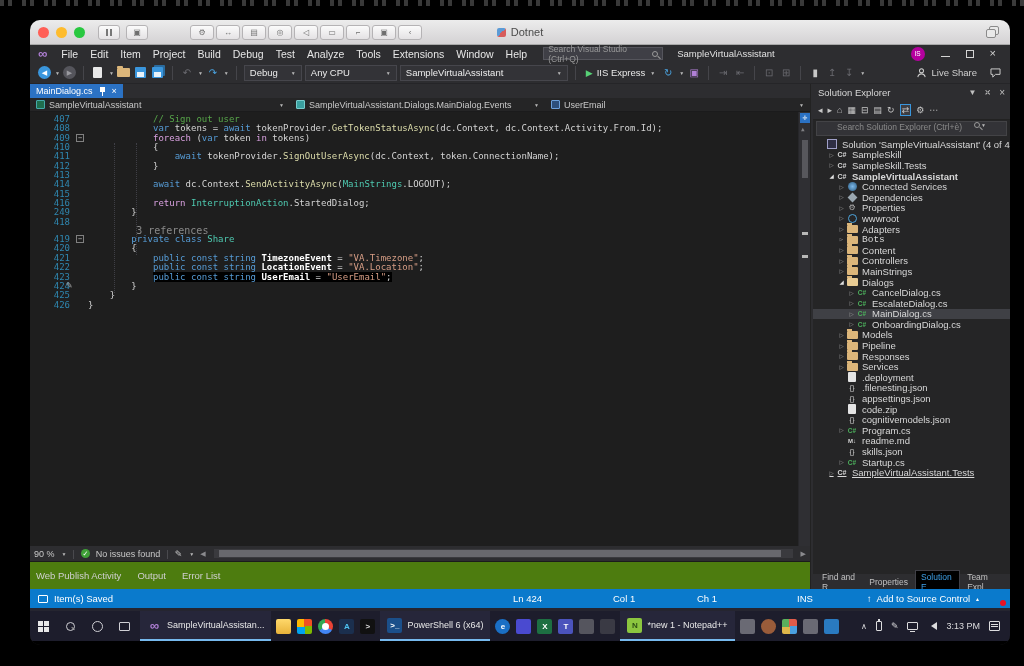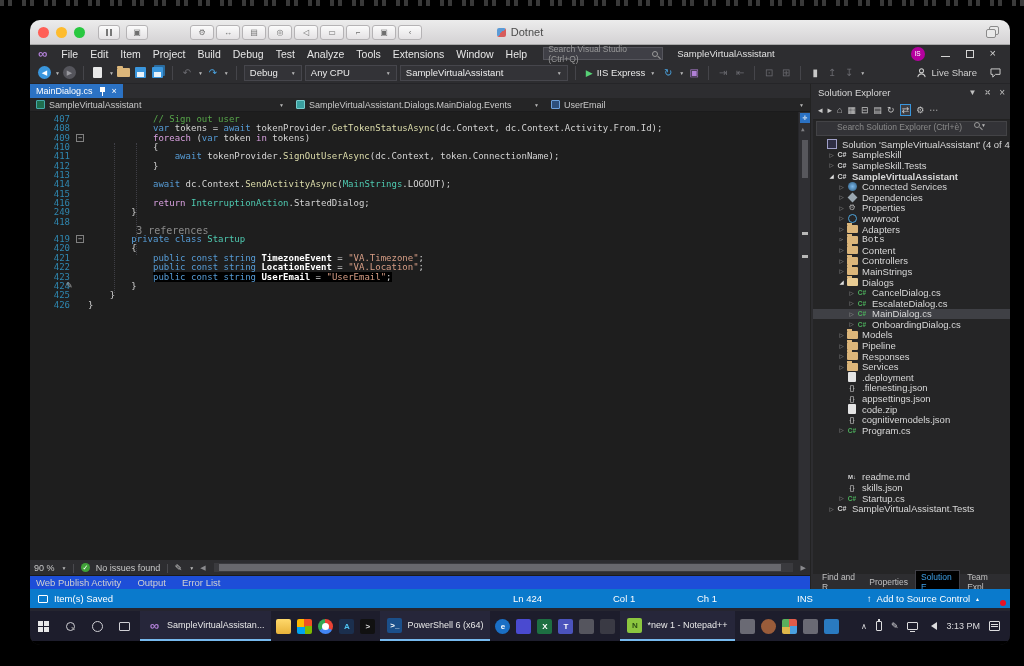--- a/index.html
+++ b/index.html
@@ -112,21 +112,21 @@
   .vthumb{position:absolute;top:28px;left:3px;width:6px;height:38px;background:#57575c}
   .vmark{position:absolute;left:3px;width:6px;height:3px;background:#b8b8b8}
   
   .ebottom{height:15px;background:#2d2d30;display:flex;align-items:center;font-size:9px;color:#c8c8c8;gap:6px;padding:0 4px}
   .gcheck{width:9px;height:9px;border-radius:50%;background:#3fa037;color:#fff;font-size:7px;line-height:9px;text-align:center}
   .vbar{color:#55555a}
   .htrack{flex:1;height:9px;background:#3a3a3e;position:relative;margin:0 2px}
   .hthumb{position:absolute;left:1%;top:1px;height:7px;width:97%;background:#68686d}
   .sarrow{color:#8a8a8e;font-size:7px}
   
-  .paneltabs{height:14px;background:#1d4ed8;display:flex;align-items:center;gap:16px;padding:0 6px;
+  .paneltabs{height:28px;background:#4d7c0f;display:flex;align-items:center;gap:16px;padding:0 6px;
     font-size:9.5px;color:#d0d0d0;border-top:1px solid #1b1b1c}
   
   .statusbar{height:19px;background:#0a7acc;color:#fff;font-size:9.5px;position:relative;display:flex;align-items:center}
   .statusbar .msg{display:flex;align-items:center;gap:6px;padding-left:8px}
   .savedico{width:10px;height:8px;border:1.2px solid #fff;border-radius:1px;position:relative}
   .pos{position:absolute;top:0;height:19px;display:flex;align-items:center}
   .sc{position:absolute;right:30px;top:0;height:19px;display:flex;align-items:center;gap:5px}
   .bell{position:absolute;right:6px;top:3px;width:12px;height:13px}
   .bellshape{width:9px;height:8px;background:#fff;border-radius:5px 5px 1px 1px;margin:2px auto 0}
   .badge{position:absolute;right:-2px;bottom:-1px;width:6px;height:6px;border-radius:50%;background:#e81123}
@@ -378,21 +378,21 @@
               <div class="cl"><span class="ln">410</span><span class="fm"></span><span class="codetext"><span>            </span><span><span class="tok-pl">{</span></span></span></div>
               <div class="cl"><span class="ln">411</span><span class="fm"></span><span class="codetext"><span>                </span><span><span class="tok-k">await</span><span class="tok-pl"> tokenProvider.</span><span class="tok-m">SignOutUserAsync</span><span class="tok-pl">(dc.Context, token.ConnectionName);</span></span></span></div>
               <div class="cl"><span class="ln">412</span><span class="fm"></span><span class="codetext"><span>            </span><span><span class="tok-pl">}</span></span></span></div>
               <div class="cl"><span class="ln">413</span><span class="fm"></span><span class="codetext"><span></span><span></span></span></div>
               <div class="cl"><span class="ln">414</span><span class="fm"></span><span class="codetext"><span>            </span><span><span class="tok-k">await</span><span class="tok-pl"> dc.Context.</span><span class="tok-m">SendActivityAsync</span><span class="tok-pl">(</span><span class="tok-t">MainStrings</span><span class="tok-pl">.LOGOUT);</span></span></span></div>
               <div class="cl"><span class="ln">415</span><span class="fm"></span><span class="codetext"><span></span><span></span></span></div>
               <div class="cl"><span class="ln">416</span><span class="fm"></span><span class="codetext"><span>            </span><span><span class="tok-ctl">return</span><span class="tok-pl"> </span><span class="tok-t">InterruptionAction</span><span class="tok-pl">.StartedDialog;</span></span></span></div>
               <div class="cl"><span class="ln">249</span><span class="fm"></span><span class="codetext"><span>        </span><span><span class="tok-pl">}</span></span></span></div>
               <div class="cl"><span class="ln">418</span><span class="fm"></span><span class="codetext"><span></span><span></span></span></div>
               <div class="cl lens"><span class="ln"></span><span class="fm"></span><span class="codetext lensText">        3 references</span></div>
-              <div class="cl"><span class="ln">419</span><span class="fm"><span class="foldbox">−</span></span><span class="codetext"><span>        </span><span><span class="tok-k">private</span><span class="tok-pl"> </span><span class="tok-k">class</span><span class="tok-pl"> </span><span class="tok-t">Startup</span></span></span></div>
+              <div class="cl"><span class="ln">419</span><span class="fm"><span class="foldbox">−</span></span><span class="codetext"><span>        </span><span><span class="tok-k">private</span><span class="tok-pl"> </span><span class="tok-k">class</span><span class="tok-pl"> </span><span class="tok-t">Share</span></span></span></div>
               <div class="cl"><span class="ln">420</span><span class="fm"></span><span class="codetext"><span>        </span><span><span class="tok-pl">{</span></span></span></div>
               <div class="cl"><span class="ln">421</span><span class="fm"></span><span class="codetext"><span>            </span><span><span class="tok-k">public</span><span class="tok-pl"> </span><span class="tok-k">const</span><span class="tok-pl"> </span><span class="tok-k">string</span><span class="tok-pl"> </span><span class="tok-f">TimezoneEvent</span><span class="tok-pl"> = </span><span class="tok-s">"VA.Timezone"</span><span class="tok-pl">;</span></span></span></div>
               <div class="cl"><span class="ln">422</span><span class="fm"></span><span class="codetext"><span>            </span><span><span class="tok-k">public</span><span class="tok-pl"> </span><span class="tok-k">const</span><span class="tok-pl"> </span><span class="tok-k">string</span><span class="tok-pl"> </span><span class="tok-f">LocationEvent</span><span class="tok-pl"> = </span><span class="tok-s">"VA.Location"</span><span class="tok-pl">;</span></span></span></div>
               <div class="cl"><span class="ln">423</span><span class="fm"></span><span class="codetext"><span>            </span><span class="selbg"><span class="tok-k">public</span><span class="tok-pl"> </span><span class="tok-k">const</span><span class="tok-pl"> </span><span class="tok-k">string</span><span class="tok-pl"> </span><span class="tok-f">UserEmail</span><span class="tok-pl"> = </span><span class="tok-s">"UserEmail"</span><span class="tok-pl">;</span></span></span></div>
               <div class="cl"><span class="ln">424</span><span class="fm"><span class="pencil">✎</span></span><span class="codetext"><span>        </span><span><span class="tok-pl">}</span></span></span></div>
               <div class="cl"><span class="ln">425</span><span class="fm"></span><span class="codetext"><span>    </span><span><span class="tok-pl">}</span></span></span></div>
               <div class="cl"><span class="ln">426</span><span class="fm"></span><span class="codetext"><span></span><span><span class="tok-pl">}</span></span></span></div>
             </div>
           <div class="guide" style="left:84px;top:31px;height:150px"></div>
           <div class="guide" style="left:106px;top:31px;height:112px"></div>
@@ -620,36 +620,36 @@
             <div class="trow" style="padding-left: 24px;">
               <span class="arr"></span>
               <span class="ti ti-json">{}</span>
               <span>cognitivemodels.json</span>
             </div>
             <div class="trow" style="padding-left: 24px;">
               <span class="arr">▷</span>
               <span class="ti ti-cs">C#</span>
               <span>Program.cs</span>
             </div>
-            <div class="trow" style="padding-left: 24px; margin-top: 36px;">
+            <div class="trow" style="padding-left: 24px;">
               <span class="arr"></span>
               <span class="ti ti-md">M↓</span>
               <span>readme.md</span>
             </div>
             <div class="trow" style="padding-left: 24px;">
               <span class="arr"></span>
               <span class="ti ti-json">{}</span>
               <span>skills.json</span>
             </div>
             <div class="trow" style="padding-left: 24px;">
               <span class="arr">▷</span>
               <span class="ti ti-cs">C#</span>
               <span>Startup.cs</span>
             </div>
-            <div class="trow" style="padding-left: 14px;">
+            <div class="trow" style="padding-left: 14px; text-decoration: underline;">
               <span class="arr">▷</span>
               <span class="ti ti-test">C#</span>
               <span>SampleVirtualAssistant.Tests</span>
             </div>
           </div>
         <div class="setabs" id="se-tabs">
             <span class="setab">Find and R...</span>
             <span class="setab">Properties</span>
             <span class="setab active">Solution E...</span>
             <span class="setab">Team Expl...</span>

